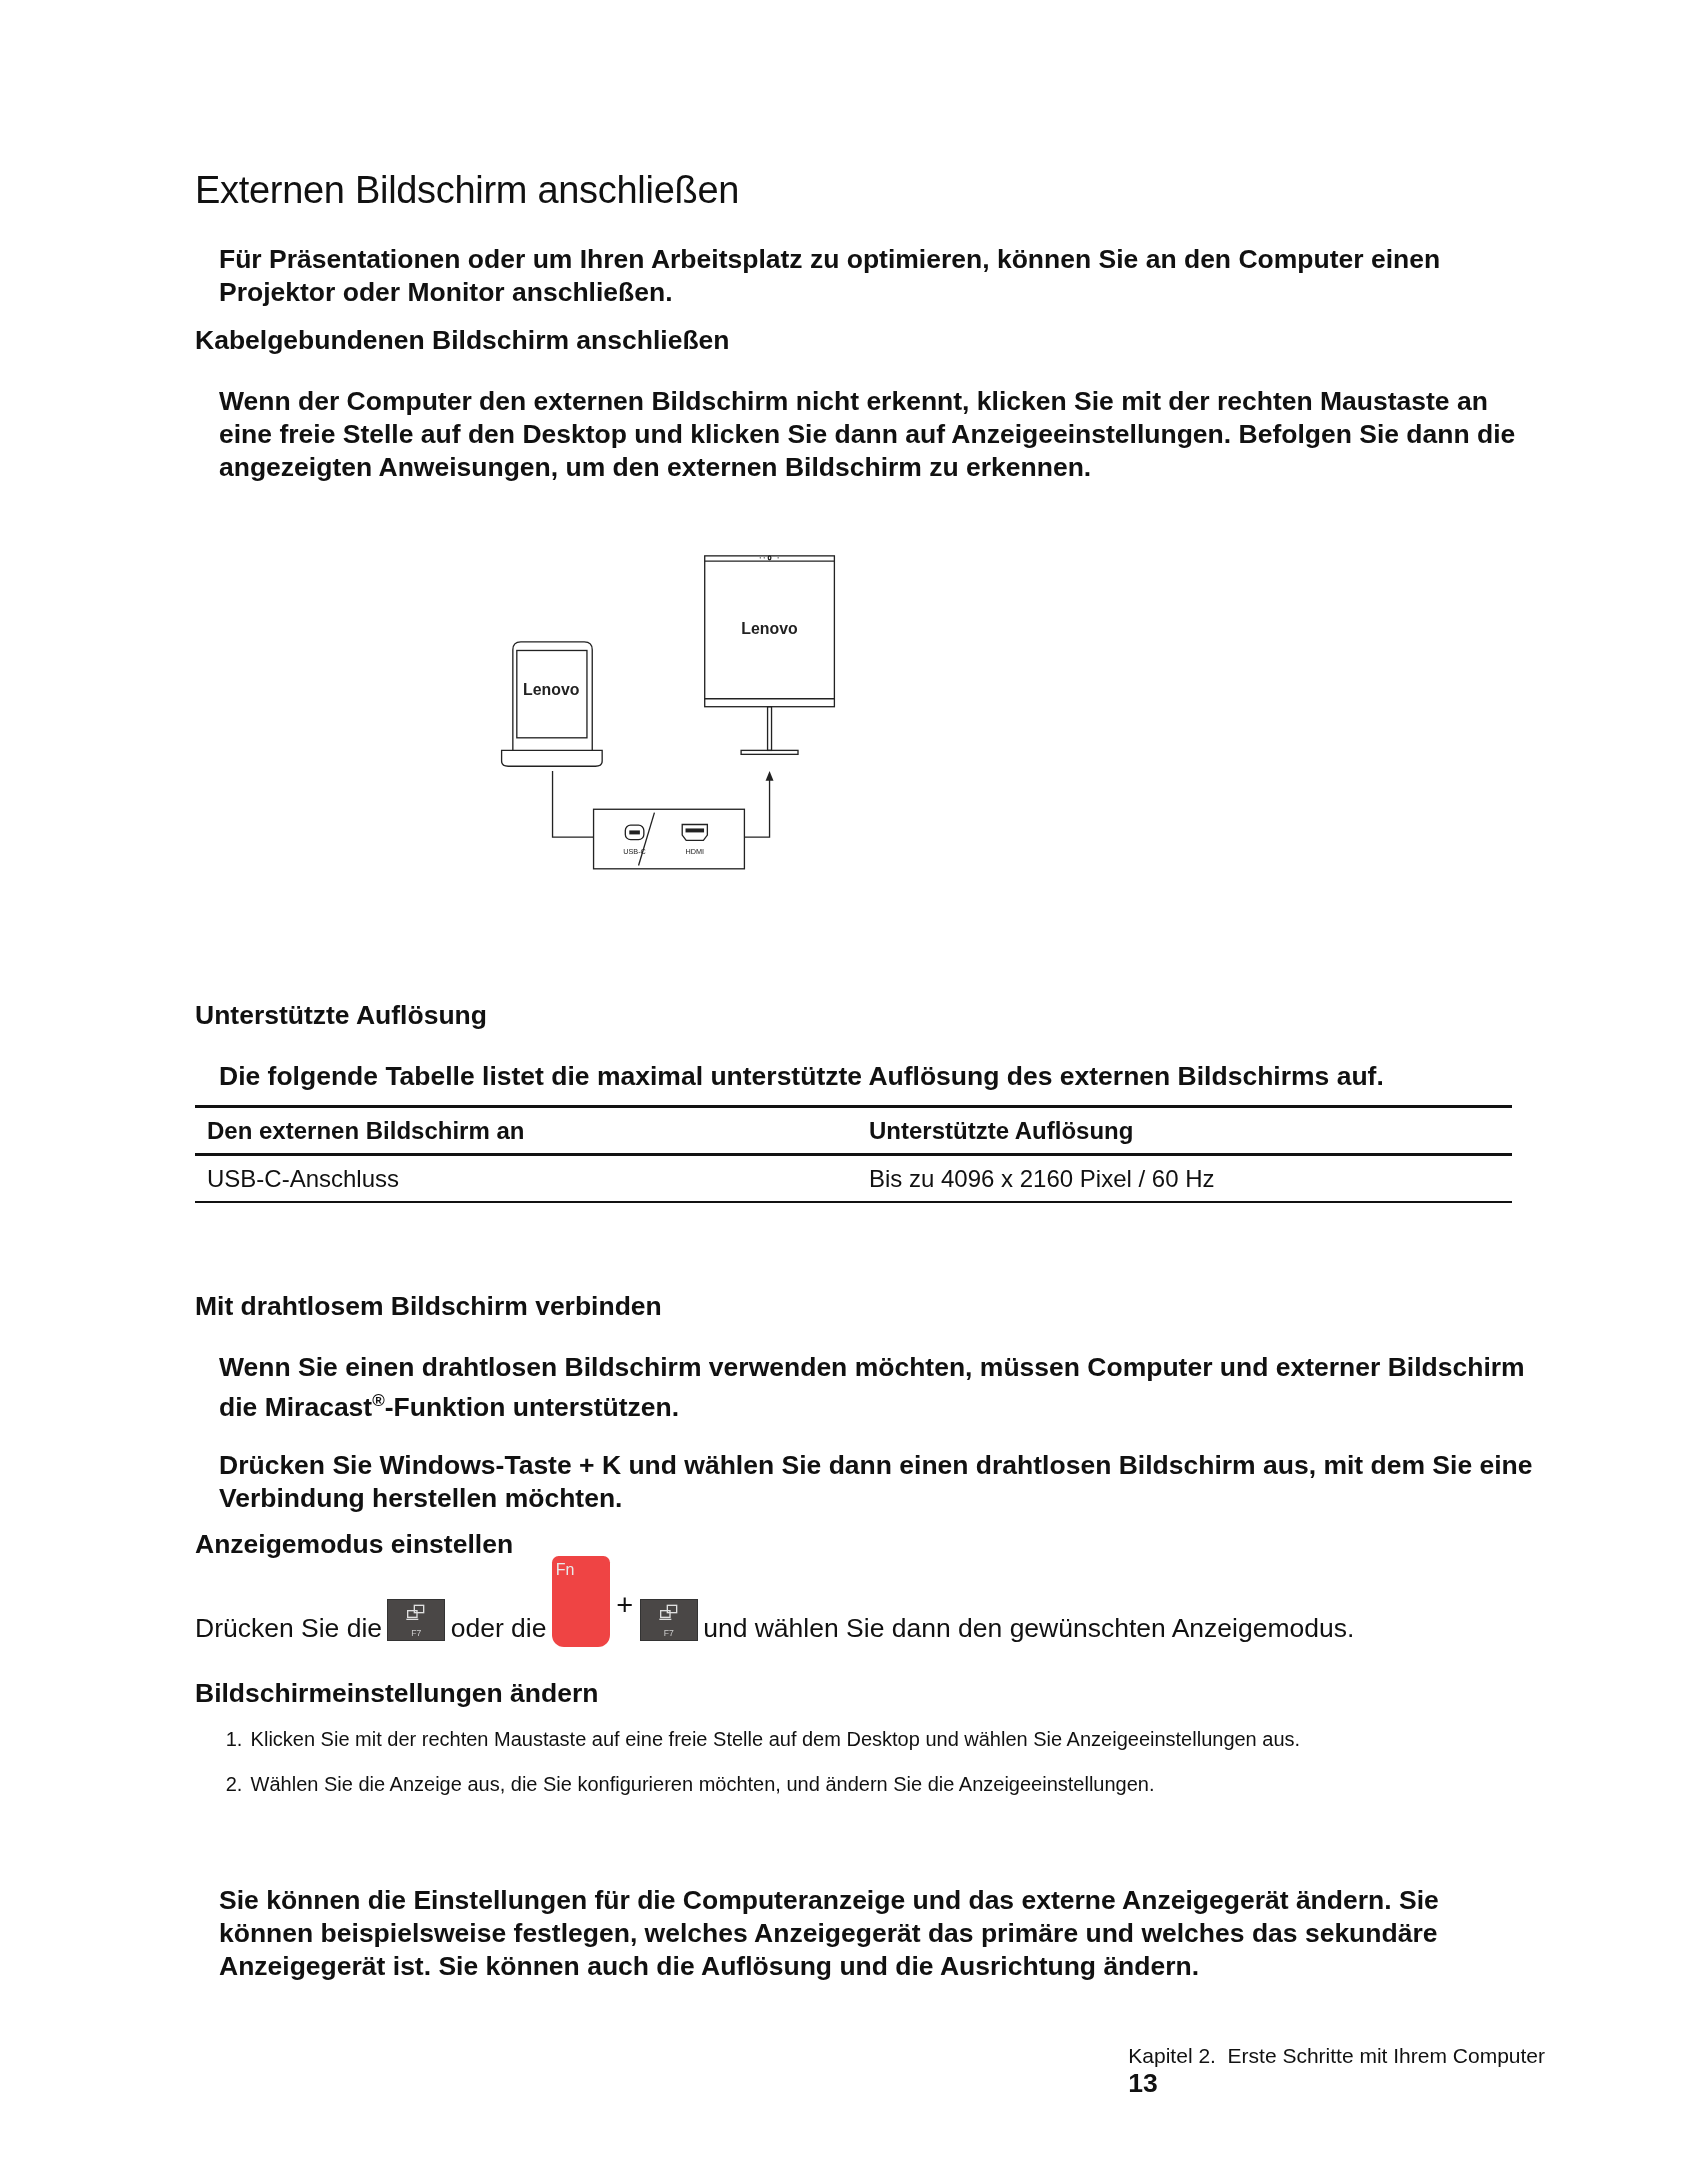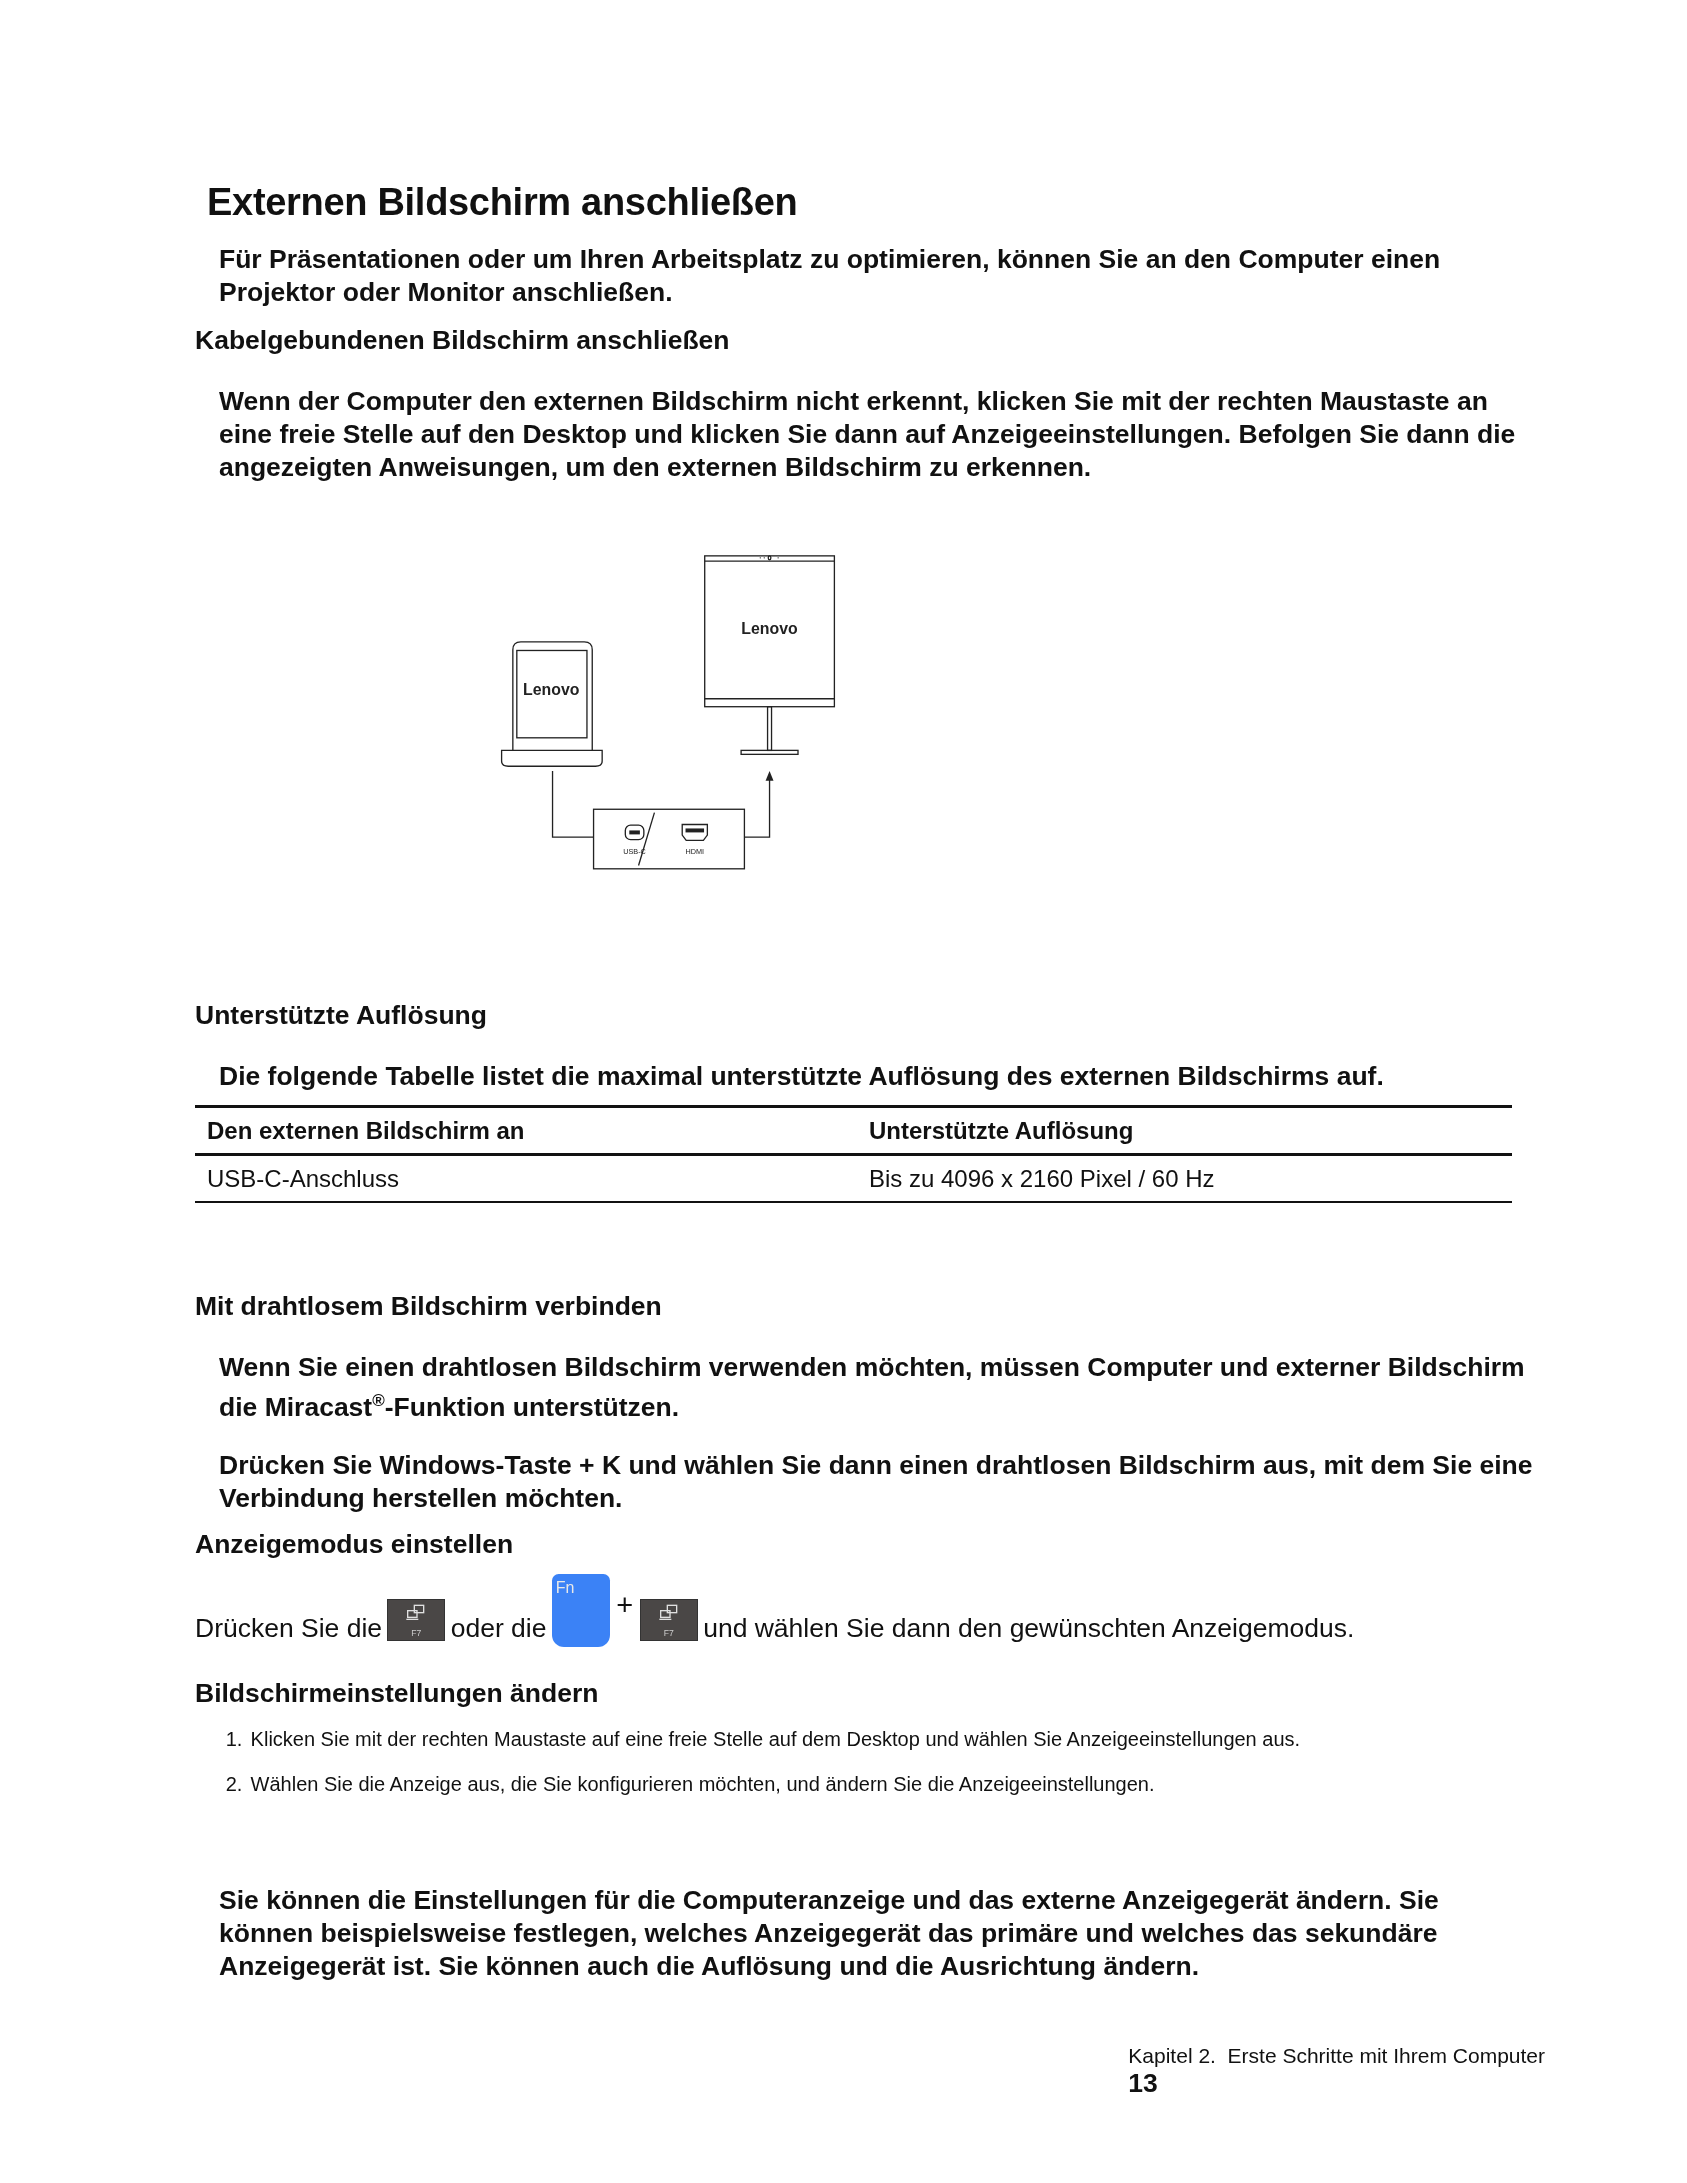--- a/index.html
+++ b/index.html
@@ -1,34 +1,34 @@
 <!DOCTYPE html>
 <html style="font-size:10.6px"><head>
 <meta charset="utf-8">
 <style>
   html, body { margin: 0; padding: 0; background: #ffffff; }
   body { width: 1687px; height: 2183px; position: relative; overflow: hidden;
          font-family: "Liberation Sans", sans-serif; color: #111; }
   .page { position: absolute; left: 195px; top: 0; width: 1317px; }
-  h1 { position: absolute; left: 0; top: 169px; margin: 12px; font-size: 38px; font-weight: bold; letter-spacing: -0.3px; }
+  h1 { position: absolute; left: 0; top: 169px; margin: 0; font-size: 38px; font-weight: normal; letter-spacing: -0.3px; }
   .p { position: absolute; left: 9px; margin: 15px; font-size: 26.5px; line-height: 33px; width: 1317px; font-weight: bold; }
   .h3 { position: absolute; left: 0; margin: 0; font-size: 26.5px; font-weight: bold; line-height: 33px; }
   .diagram { position: absolute; left: 298px; top: 536px; width: 741px; height: 397px; }
   table.res { position: absolute; left: 0; top: 1105px; width: 1317px; border-collapse: collapse; font-size: 24px; }
   table.res th, table.res td { text-align: left; padding: 0 12px; height: 45px; vertical-align: middle; }
   table.res th { font-weight: bold; border-top: 3.3px solid #111; border-bottom: 3.3px solid #111; }
   table.res td { border-bottom: 2.6px solid #111; }
   table.res col.c1 { width: 662px; }
   .keyrow { position: absolute; left: 0; top: 1575px; height: 73px; display: flex; align-items: flex-end; font-size: 26.5px; }
   .keyrow span.t { line-height: 33px; padding-bottom: 2.6px; }
   .fkey { width: 58px; height: 42px; background: #4a4746; border: 1.3px solid #333; margin: 0 5.3px 6.6px 5.3px;
           position: relative; box-sizing: border-box; }
   .fkey .lbl { position: absolute; bottom: 2.6px; left: 0; right: 0; text-align: center; color: #cfcfcf; font-size: 8.6px; margin-top: 24px; }
   .fkey svg { position: absolute; left: 17px; top: 4px; }
-  .fnkey { width: 58px; height: 73px; background: #3b82f6; border-radius: 6.6px 6.6px 12px 12px; margin: 0 5.3px 1.3px 5.3px; position: relative; }
+  .fnkey { width: 58px; height: 91px; background: #ef4444; border-radius: 6.6px 6.6px 12px 12px; margin: 0 5.3px 1.3px 5.3px; position: relative; }
   .fnkey .lbl { position: absolute; top: 5.3px; left: 4px; color: #e8e8e8; font-size: 16px; }
   .plus { font-size: 29px; margin: 0 1.3px 26.5px 1.3px; }
   ol.steps { position: absolute; left: 0; top: 1723px; margin: 0; padding: 0 0 0 53px; font-size: 20px; line-height: 33px; width: 1264px; }
   ol.steps li { margin-bottom: 12px; padding-left: 2.6px; }
   .footer { position: absolute; top: 2044px; right: 175px; font-size: 21px; display: flex; align-items: baseline; flex-direction: column; }
   .footer .num { font-weight: bold; font-size: 26.5px; margin-left: 33px; }
   sup { font-size: 17px; }
 </style>
 </head>
 <body>

